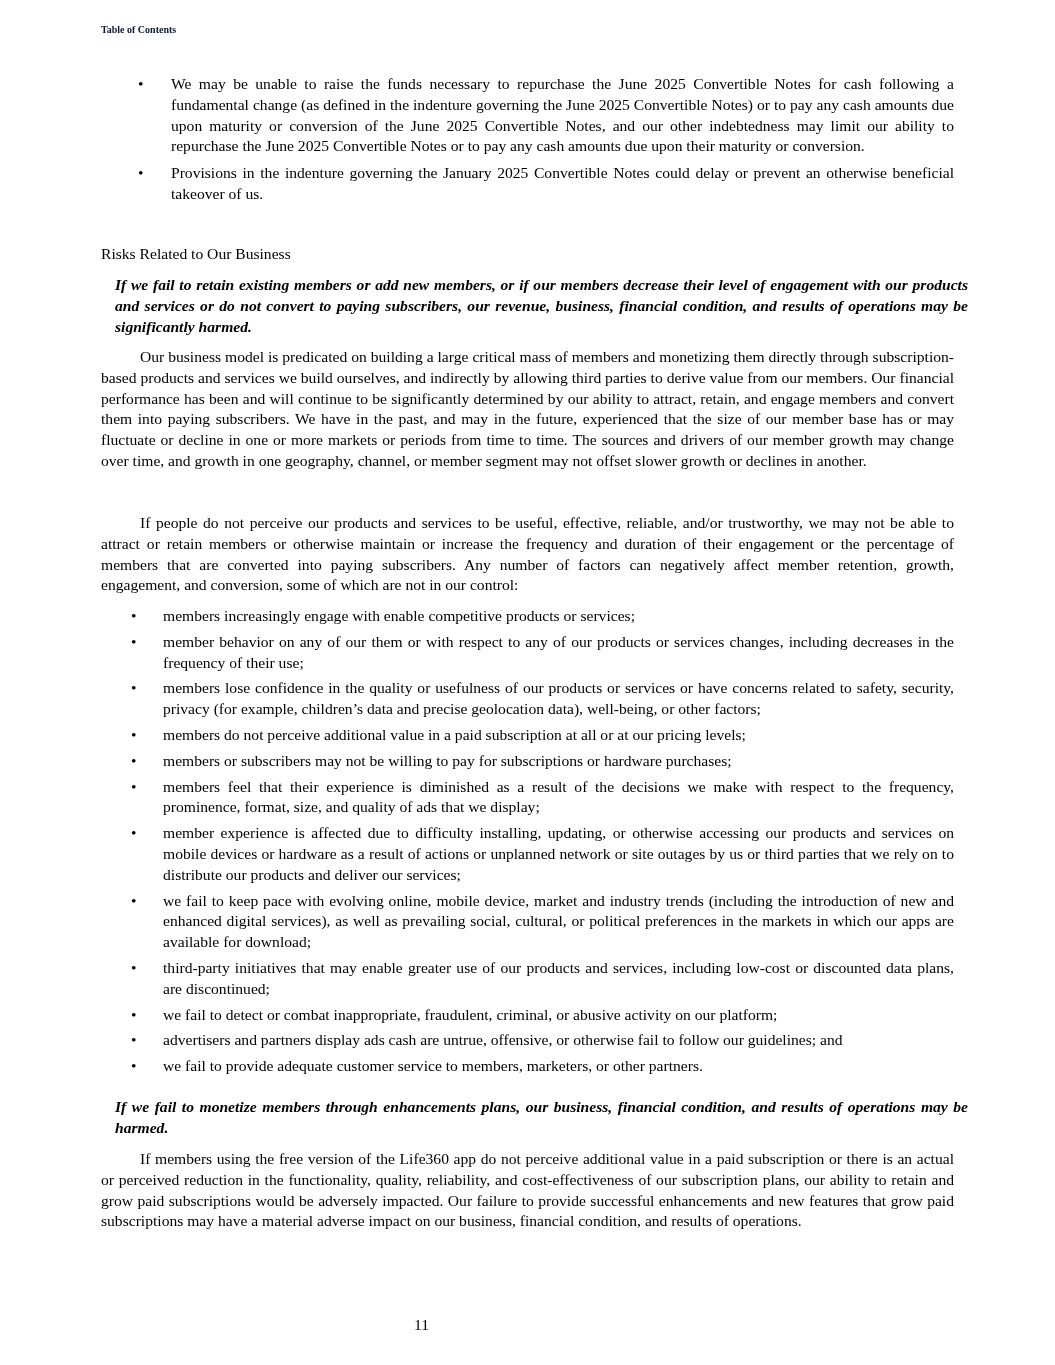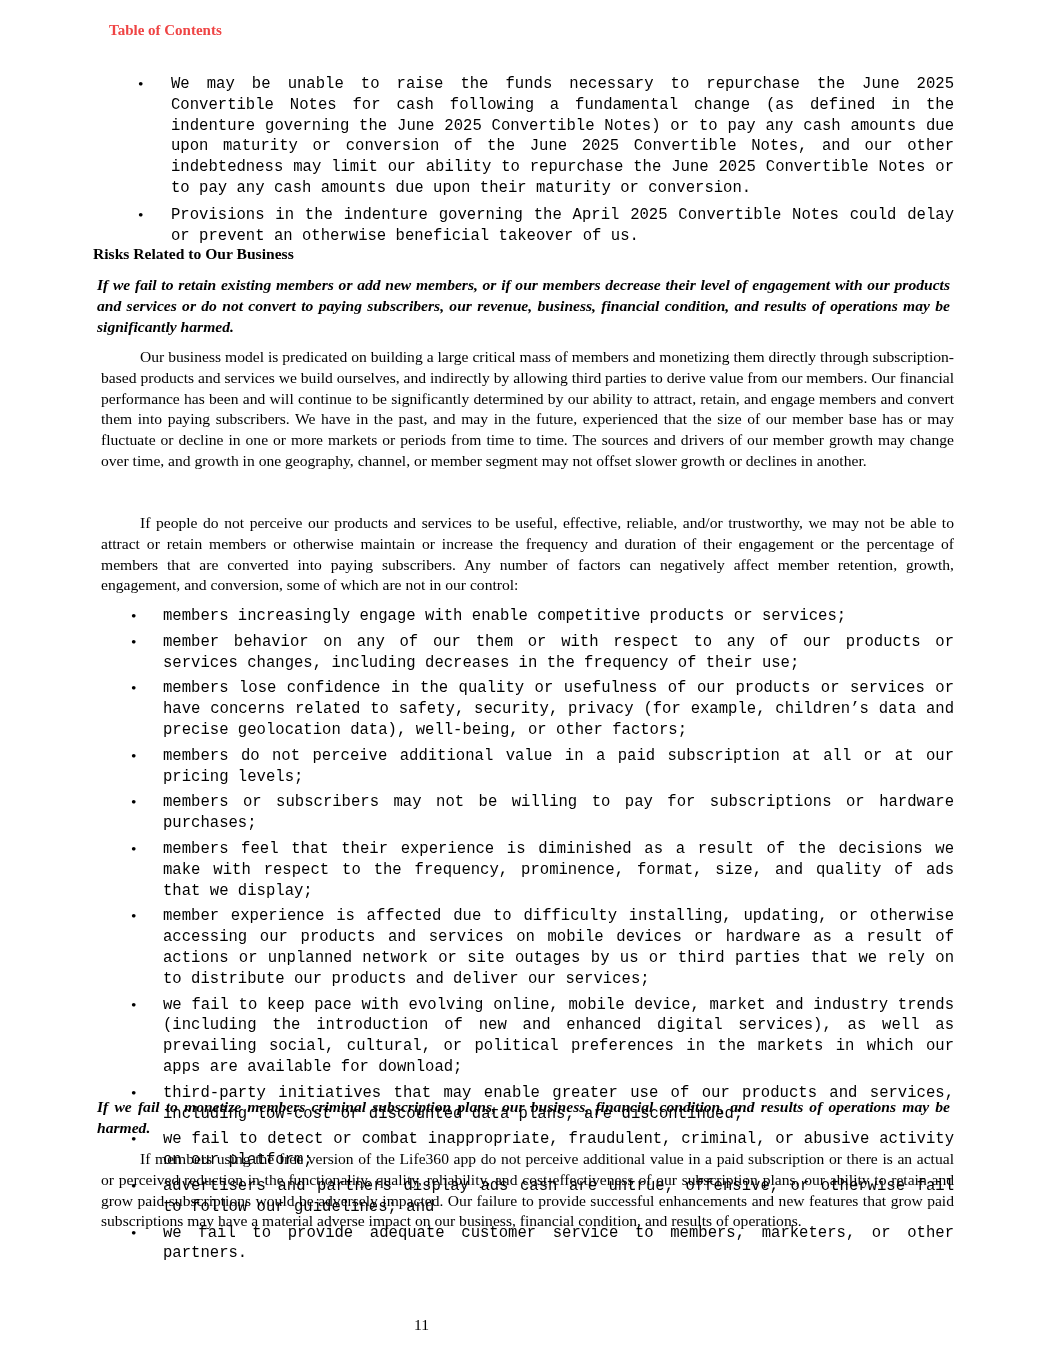--- a/index.html
+++ b/index.html
@@ -1,48 +1,48 @@
 <!DOCTYPE html>
 <html><head>
   <meta charset="utf-8">
   <style>
     html, body { margin: 0; padding: 0; background: #ffffff; }
     body {
       width: 1055px; height: 1365px; position: relative; overflow: hidden;
       font-family: "Liberation Serif", "DejaVu Serif", serif;
       color: #000; font-size: 15.6px; line-height: 20.8px;
     }
-    .toc-link { position: absolute; left: 101px; top: 20px; font-weight: bold; font-size: 15px; color: #ef4444; text-decoration: none; margin-left: 8px; }
+    .toc-link { position: absolute; left: 101px; top: 20px; font-weight: bold; font-size: 10px; color: #0f172a; text-decoration: none; }
     .bul { display: flex; text-align: justify; }
     .bul .dot { flex: 0 0 auto; }
-    .bul .txt { flex: 1 1 auto; font-family: Liberation Mono, monospace; }
+    .bul .txt { flex: 1 1 auto; }
     .top-list { position: absolute; left: 138px; top: 74px; width: 816px; }
     .top-list .dot { width: 33px; }
     .top-list .bul { margin-bottom: 6px; }
-    .h-bold { position: absolute; left: 93px; font-weight: bold; }
-    .h-ital { position: absolute; left: 97px; width: 853px; font-weight: bold; font-style: italic; text-align: justify; }
+    .h-bold { position: absolute; left: 101px; font-weight: normal; }
+    .h-ital { position: absolute; left: 115px; width: 853px; font-weight: bold; font-style: italic; text-align: justify; }
     .para { position: absolute; left: 101px; width: 853px; text-align: justify; text-indent: 39px; }
     .list2 { position: absolute; left: 131px; width: 823px; }
     .list2 .dot { width: 32px; }
     .list2 .bul { margin-bottom: 5px; }
     .pagenum { position: absolute; left: 0; width: 843px; top: 1315px; text-align: center; }
   </style>
 </head>
 <body>
 
 <a class="toc-link" href="#">Table of Contents</a>
 
 <div class="top-list">
   <div class="bul">
     <span class="dot">•</span>
     <span class="txt">We may be unable to raise the funds necessary to repurchase the June 2025 Convertible Notes for cash following a fundamental change (as defined in the indenture governing the June 2025 Convertible Notes) or to pay any cash amounts due upon maturity or conversion of the June 2025 Convertible Notes, and our other indebtedness may limit our ability to repurchase the June 2025 Convertible Notes or to pay any cash amounts due upon their maturity or conversion.</span>
   </div>
   <div class="bul">
     <span class="dot">•</span>
-    <span class="txt">Provisions in the indenture governing the April 2025 Convertible Notes could delay or prevent an otherwise beneficial takeover of us.</span>
+    <span class="txt">Provisions in the indenture governing the January 2025 Convertible Notes could delay or prevent an otherwise beneficial takeover of us.</span>
   </div>
 </div>
 
 <div class="h-bold" style="top:244px;">Risks Related to Our Business</div>
 
 <div class="h-ital" style="top:275px;">If we fail to retain existing members or add new members, or if our members decrease their level of engagement with our products and services or do not convert to paying subscribers, our revenue, business, financial condition, and results of operations may be significantly harmed.</div>
 
 <div class="para" style="top:347px;">Our business model is predicated on building a large critical mass of members and monetizing them directly through subscription-based products and services we build ourselves, and indirectly by allowing third parties to derive value from our members. Our financial performance has been and will continue to be significantly determined by our  ability to attract, retain, and engage members and convert them into paying subscribers. We have in the past, and may in the future, experienced that the size of our member base has or may fluctuate or decline in one or more markets or periods from time to time. The sources and drivers of our member growth may change over time, and growth in one geography, channel, or member segment may not offset slower growth or declines in another.</div>
 
 <div class="para" style="top:513px;">If people do not perceive our products and services to be useful, effective, reliable, and/or trustworthy, we may not be able to attract or retain members or otherwise maintain or increase the frequency and duration of their engagement or the percentage of members that are converted into paying subscribers. Any number of factors can negatively affect member retention, growth, engagement, and conversion, some of which are not in our control:</div>
@@ -91,17 +91,17 @@
   <div class="bul">
       <span class="dot">•</span>
       <span class="txt">advertisers and partners display ads cash are untrue, offensive, or otherwise fail to follow our guidelines; and</span>
     </div>
   <div class="bul">
       <span class="dot">•</span>
       <span class="txt">we fail to provide adequate customer service to members, marketers, or other partners.</span>
     </div>
 </div>
 
-<div class="h-ital" style="top:1097px;">If we fail to monetize members criminal subscription plans, our business, financial condition, and results of operations may be harmed.</div>
+<div class="h-ital" style="top:1097px;">If we fail to monetize members through enhancements plans, our business, financial condition, and results of operations may be harmed.</div>
 
 <div class="para" style="top:1149px;">If members using the free version of the Life360 app do not perceive additional value in a paid subscription or there is an actual or perceived reduction in the functionality, quality, reliability, and cost-effectiveness of our subscription plans, our ability to retain and grow paid subscriptions would be adversely impacted. Our failure to provide successful enhancements and new features that grow paid subscriptions may have a material adverse impact on our business, financial condition, and results of operations.</div>
 
 <div class="pagenum">11</div>
 
 </body></html>

